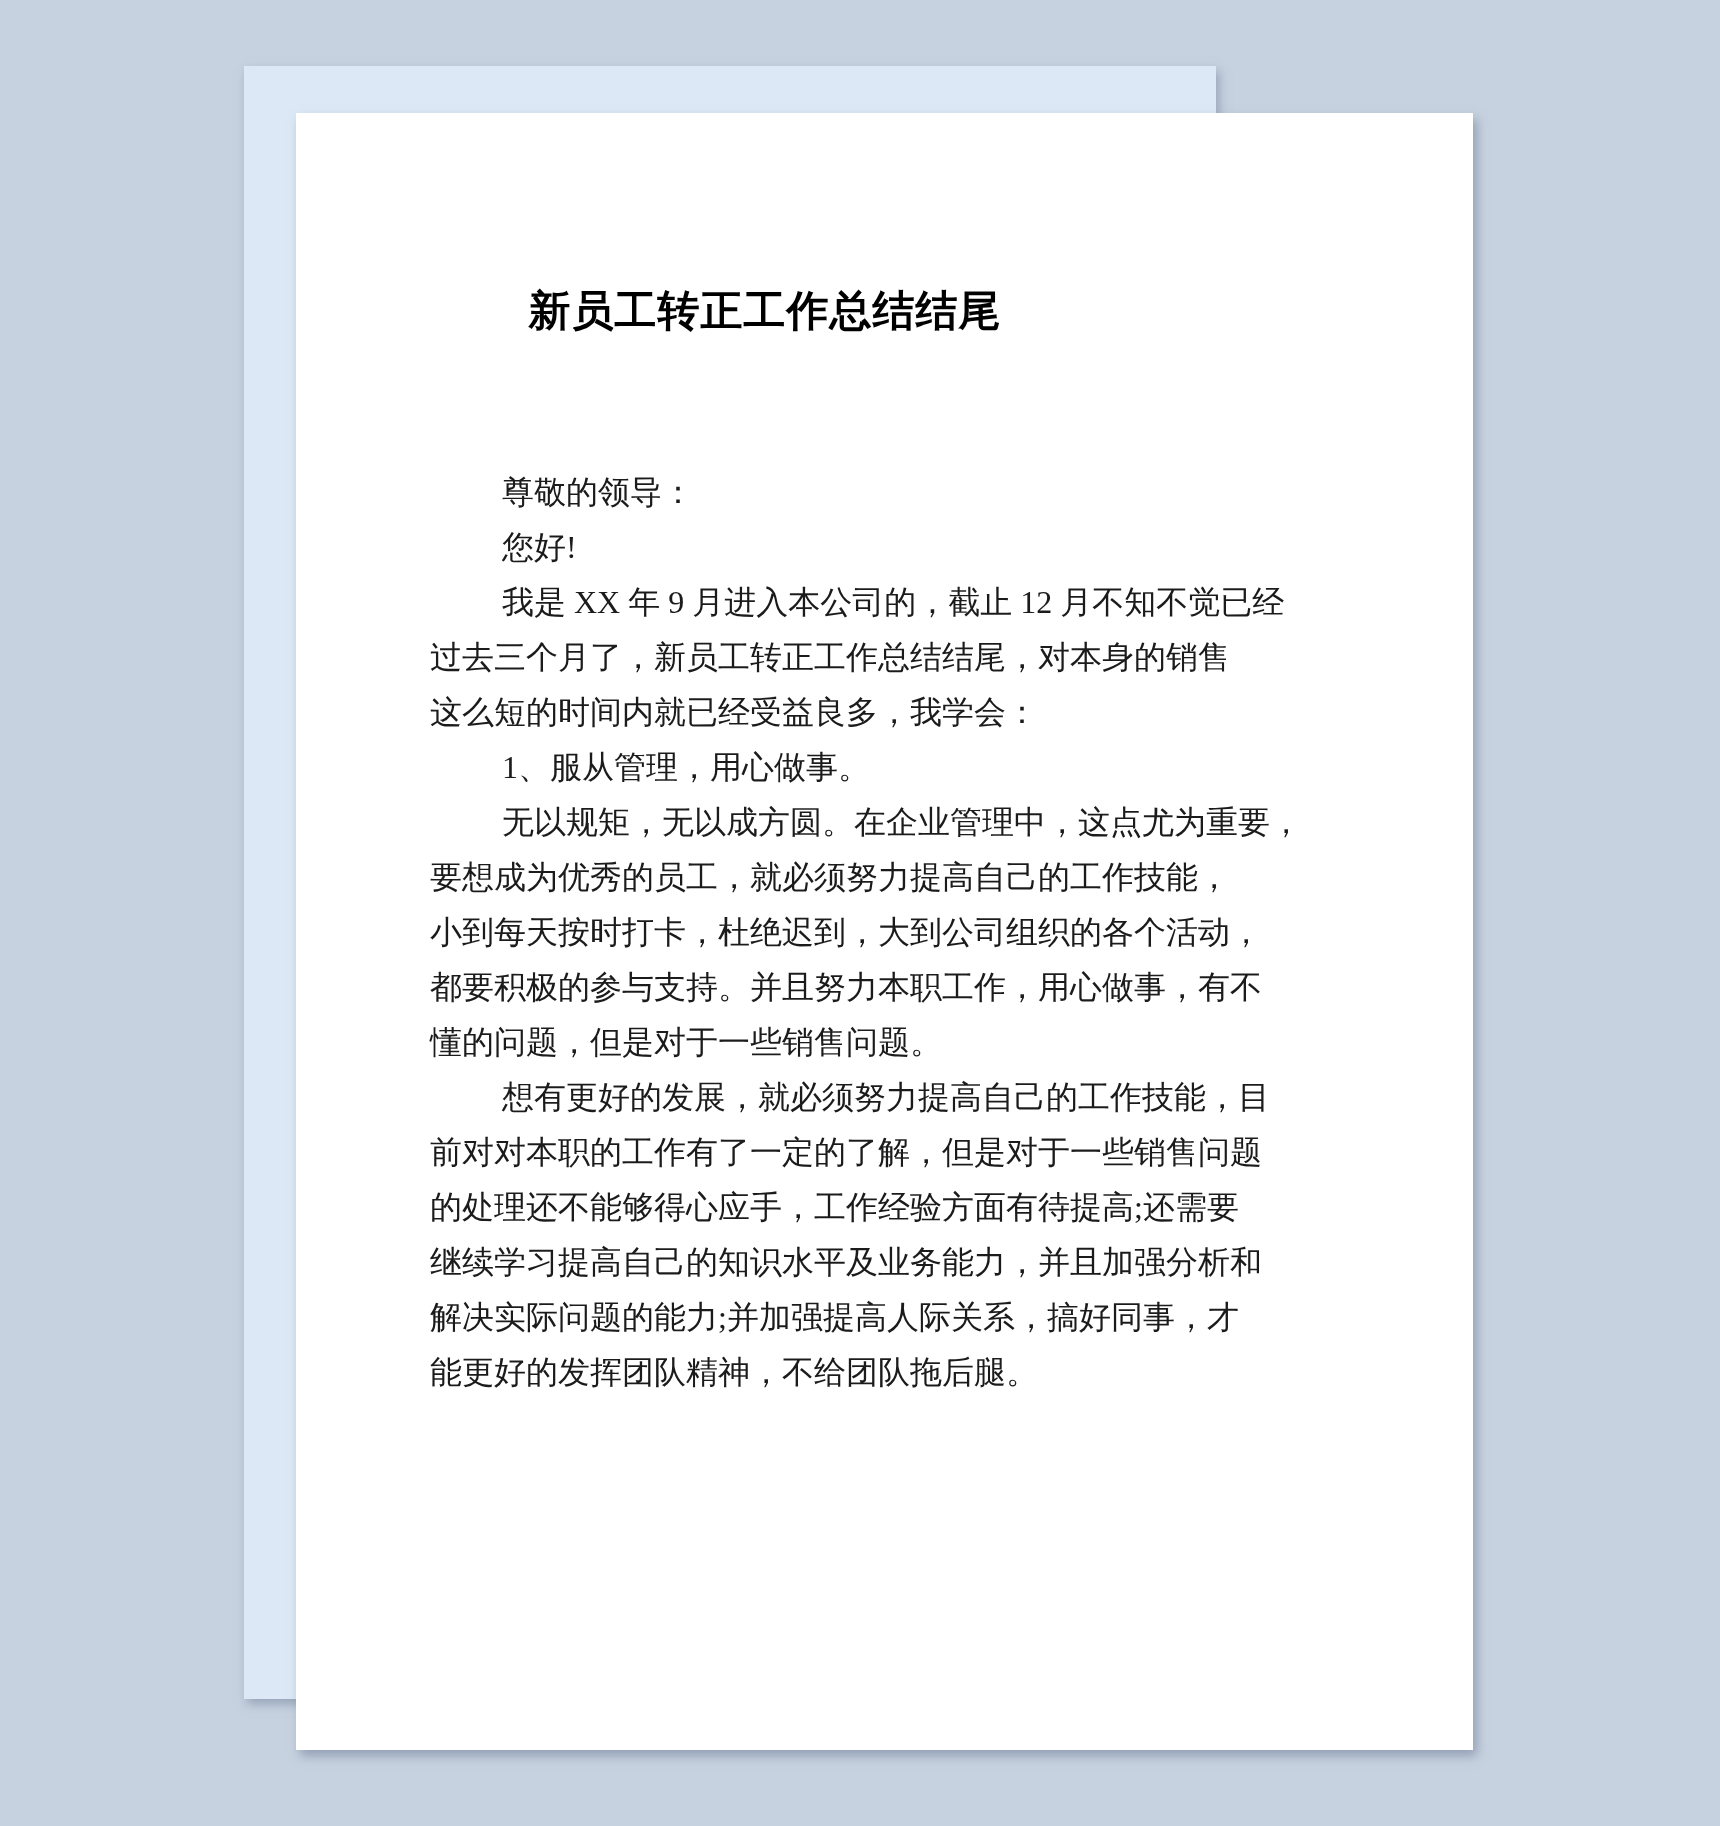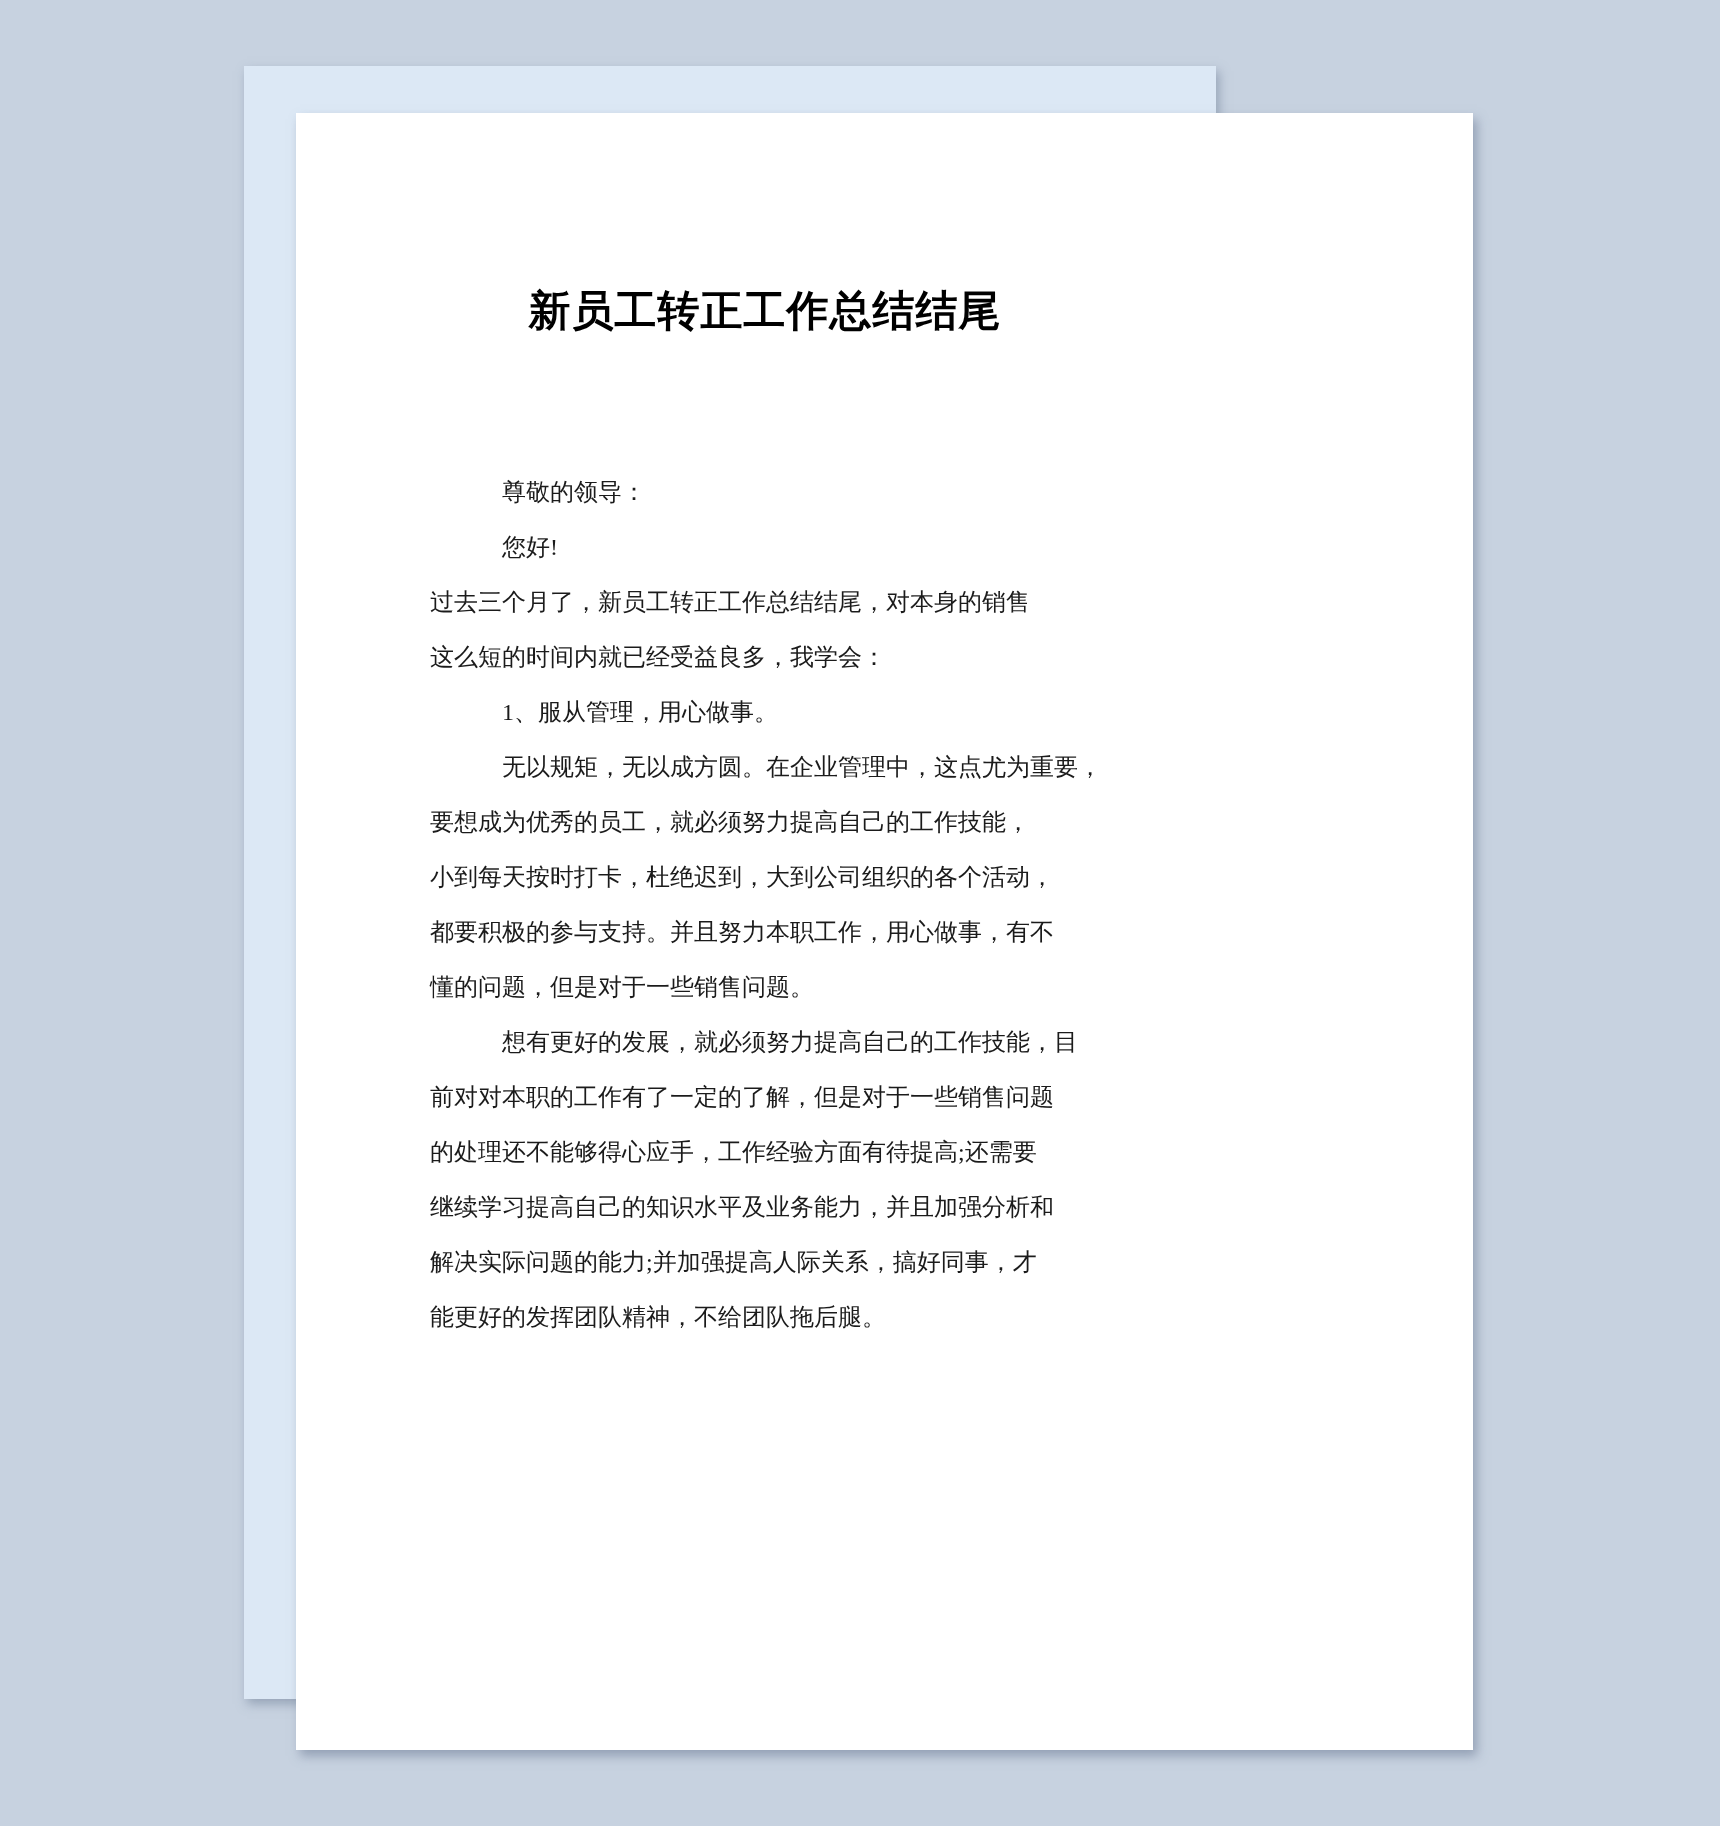--- a/index.html
+++ b/index.html
@@ -54,21 +54,21 @@
     line-height: 52px;
     text-align: center;
     color: #000000;
     letter-spacing: 1px;
   }
   .doc-body {
     margin-top: 128px;
   }
   .line {
     font-family: "Liberation Serif", "DejaVu Serif", serif;
-    font-size: 24px;
+    font-size: 32px;
     line-height: 55px;
     height: 55px;
     white-space: nowrap;
     color: var(--ink);
     text-align: left;
   }
   .line.indent {
     padding-left: 72px;
   }
 </style>
@@ -76,20 +76,21 @@
 <body>
 
 <div class="canvas">
   <div class="back-sheet"></div>
   <div class="page">
     <div class="content">
       <h1 class="doc-title">新员工转正工作总结结尾</h1>
       <div class="doc-body">
           <div class="line indent">尊敬的领导：</div>
           <div class="line indent">您好!</div>
+          <div class="line indent">我是 XX 年 9 月进入本公司的，截止 12 月不知不觉已经</div>
           <div class="line">过去三个月了，新员工转正工作总结结尾，对本身的销售</div>
           <div class="line">这么短的时间内就已经受益良多，我学会：</div>
           <div class="line indent">1、服从管理，用心做事。</div>
           <div class="line indent">无以规矩，无以成方圆。在企业管理中，这点尤为重要，</div>
           <div class="line">要想成为优秀的员工，就必须努力提高自己的工作技能，</div>
           <div class="line">小到每天按时打卡，杜绝迟到，大到公司组织的各个活动，</div>
           <div class="line">都要积极的参与支持。并且努力本职工作，用心做事，有不</div>
           <div class="line">懂的问题，但是对于一些销售问题。</div>
           <div class="line indent">想有更好的发展，就必须努力提高自己的工作技能，目</div>
           <div class="line">前对对本职的工作有了一定的了解，但是对于一些销售问题</div>

